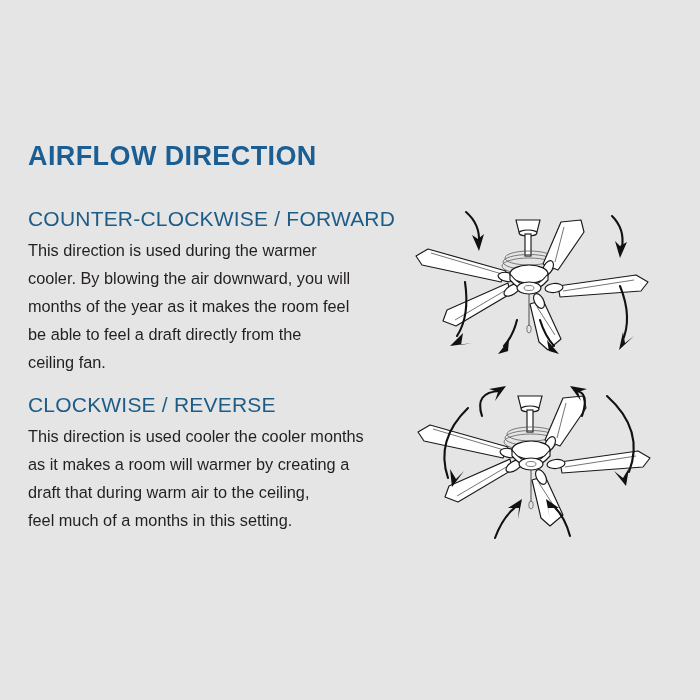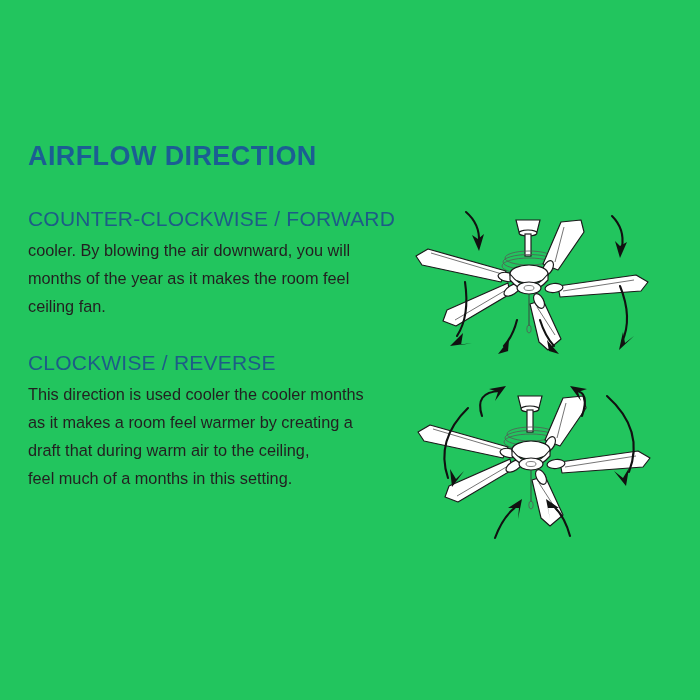--- a/index.html
+++ b/index.html
@@ -12,21 +12,21 @@
     height: 700px;
     position: relative;
     overflow: hidden;
     font-family: "Liberation Sans", sans-serif;
     -webkit-font-smoothing: antialiased;
   }
 
   .page {
     position: absolute;
     inset: 0;
-    background: #22c55e;
+    background: #e5e5e5;
     padding-left: 12px;
   }
 
   
   .main-title {
     position: absolute;
     left: 28px;
     top: 124px;
     font-size: 27px;
     font-weight: bold;
@@ -38,21 +38,21 @@
 
   
   .text-col {
     position: absolute;
     left: 28px;
     top: 206px;
     width: 362px;
   }
 
   .section + .section {
-    margin-top: 30px;
+    margin-top: 16px;
   }
 
   .section-heading {
     color: #1D5C87;
     font-size: 21px;
     font-weight: normal;
     letter-spacing: 0.2px;
     line-height: 1.28;
     margin: 0 0 3px 0;
     white-space: nowrap;
@@ -103,31 +103,33 @@
 
 <div class="page">
 
   <h1 class="main-title">AIRFLOW DIRECTION</h1>
 
   <div class="text-col">
 
     <div class="section">
       <h2 class="section-heading">COUNTER-CLOCKWISE / FORWARD</h2>
       <p class="section-body">
+        <span class="ln">This direction is used during the warmer</span>
         <span class="ln">cooler. By blowing the air downward, you will</span>
         <span class="ln">months of the year as it makes the room feel</span>
+        <span class="ln">be able to feel a draft directly from the</span>
         <span class="ln">ceiling fan.</span>
       </p>
     </div>
 
     <div class="section">
       <h2 class="section-heading">CLOCKWISE / REVERSE</h2>
       <p class="section-body">
         <span class="ln">This direction is used cooler the cooler months</span>
-        <span class="ln">as it makes a room feel warmer by creating a</span>
+        <span class="ln">as it makes a room will warmer by creating a</span>
         <span class="ln">draft that during warm air to the ceiling,</span>
         <span class="ln">feel much of a months in this setting.</span>
       </p>
     </div>
 
   </div>
 
   <div class="diagram" id="diagram-forward">
     <svg viewBox="0 0 286 166" xmlns="http://www.w3.org/2000/svg">
       <g>

